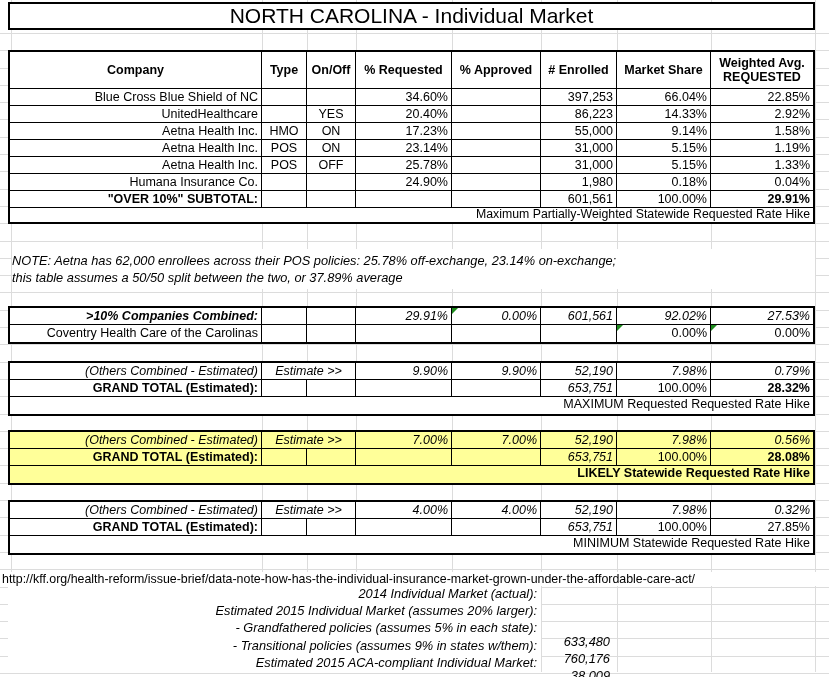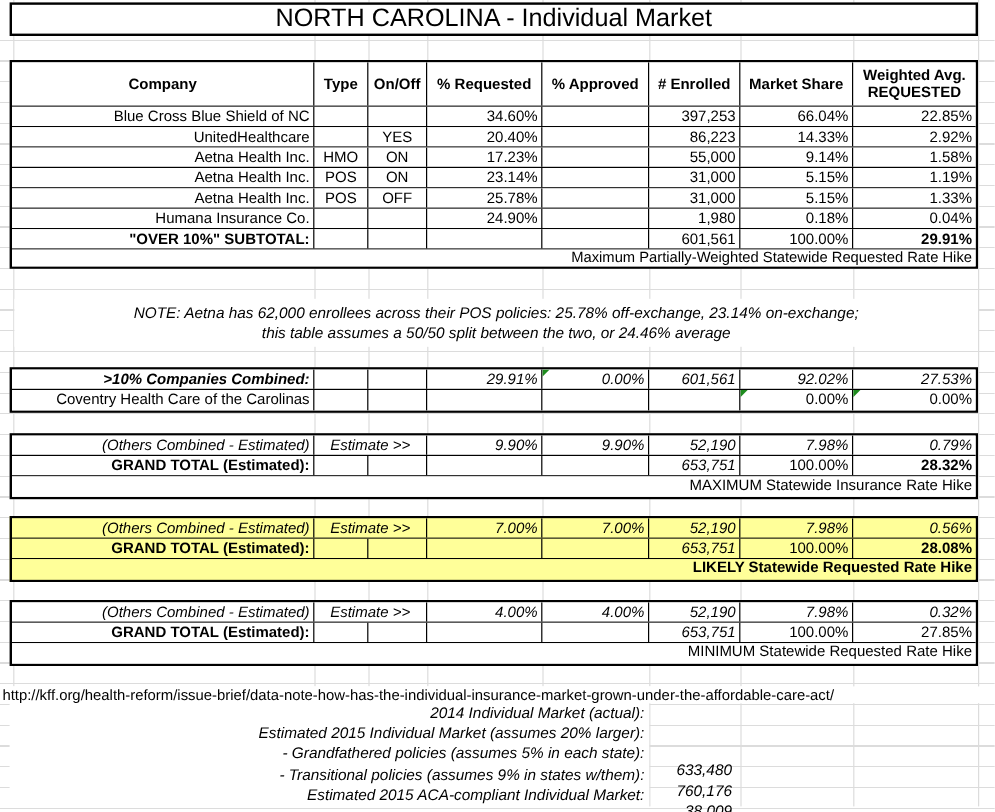--- a/index.html
+++ b/index.html
@@ -20,21 +20,21 @@
   .w-en{width:76px}.w-sh{width:94px}.w-wa{flex:1}.w-est{width:94px}
   .right{text-align:right;padding-right:3px}.center{text-align:center}
   .bd{font-weight:bold}.it{font-style:italic}
   .hdr{height:37px;border-bottom:1px solid #000;font-weight:bold;}
   .hdr .cell{display:flex;align-items:center;justify-content:center;text-align:center;white-space:pre-line;line-height:14px;}
   .noterow{height:13.5px;line-height:12.5px;font-size:12.3px;text-align:right;padding-right:3px;border-bottom:none;display:block;}
   .noterow17{height:17px;line-height:15.5px;font-size:12.5px;text-align:right;padding-right:3px;display:block;}
   .tri{position:absolute;top:0;left:0;width:0;height:0;border-top:6px solid #1e8b1e;border-right:6px solid transparent;}
   .yellow{background:#ffff99;}
   .noteblock{position:absolute;left:12px;top:249px;width:803px;height:40px;background:#fff;
-             text-align:center;font-style:italic;font-size:12.8px;line-height:16.5px;padding-top:4px;}
+             font-style:italic;font-size:12.8px;line-height:16.5px;padding-top:4px;}
   .urlrow{position:absolute;left:2px;top:572px;height:14px;font-size:12.4px;line-height:14px;background:#fff;white-space:nowrap;}
   .calc{position:absolute;left:8px;top:586px;width:609px;}
   .calcrow{display:flex;height:17.2px;line-height:16.5px;font-size:12.8px;}
   .calcrow .lbl{flex:1;text-align:right;font-style:italic;padding-right:4px;background:#fff;}
   .calcrow .val{width:76px;text-align:right;font-style:italic;padding-right:7px;background:#0f766e;margin-top:48px;}
   .calcrow.r3 .val{border-bottom:1px solid #000;}
   .calcrow.r4 .val{font-weight:bold;}
 </style>
 </head>
 <body>
@@ -139,21 +139,21 @@
     <div class="cell w-ap"></div>
     <div class="cell w-en right">601,561</div>
     <div class="cell w-sh right">100.00%</div>
     <div class="cell w-wa right bd">29.91%</div>
   </div>
   <div class="row noterow">Maximum Partially-Weighted Statewide Requested Rate Hike</div>
 </div>
 
 <div class="noteblock">
   <div>NOTE: Aetna has 62,000 enrollees across their POS policies: 25.78% off-exchange, 23.14% on-exchange;</div>
-  <div>this table assumes a 50/50 split between the two, or 24.46% average</div>
+  <div>this table assumes a 50/50 split between the two, or 37.89% average</div>
 </div>
 
 <div class="tbl" style="top:306px">
   <div class="row it">
     <div class="cell w-co right bd">&gt;10% Companies Combined:</div>
     <div class="cell w-ty"></div>
     <div class="cell w-on"></div>
     <div class="cell w-rq right">29.91%</div>
     <div class="cell w-ap right">0.00%<span class="tri"></span></div>
     <div class="cell w-en right">601,561</div>
@@ -185,21 +185,21 @@
   <div class="row">
     <div class="cell w-co right bd">GRAND TOTAL (Estimated):</div>
     <div class="cell w-ty"></div>
     <div class="cell w-on"></div>
     <div class="cell w-rq"></div>
     <div class="cell w-ap"></div>
     <div class="cell w-en right it">653,751</div>
     <div class="cell w-sh right">100.00%</div>
     <div class="cell w-wa right bd">28.32%</div>
   </div>
-  <div class="row noterow17">MAXIMUM Statewide Insurance Rate Hike</div>
+  <div class="row noterow17">MAXIMUM Requested Requested Rate Hike</div>
 </div>
 
 <div class="tbl yellow" style="top:430px">
   <div class="row it">
     <div class="cell w-co right">(Others Combined - Estimated)</div>
     <div class="cell w-est center">Estimate &gt;&gt;</div>
     <div class="cell w-rq right">7.00%</div>
     <div class="cell w-ap right">7.00%</div>
     <div class="cell w-en right">52,190</div>
     <div class="cell w-sh right">7.98%</div>

